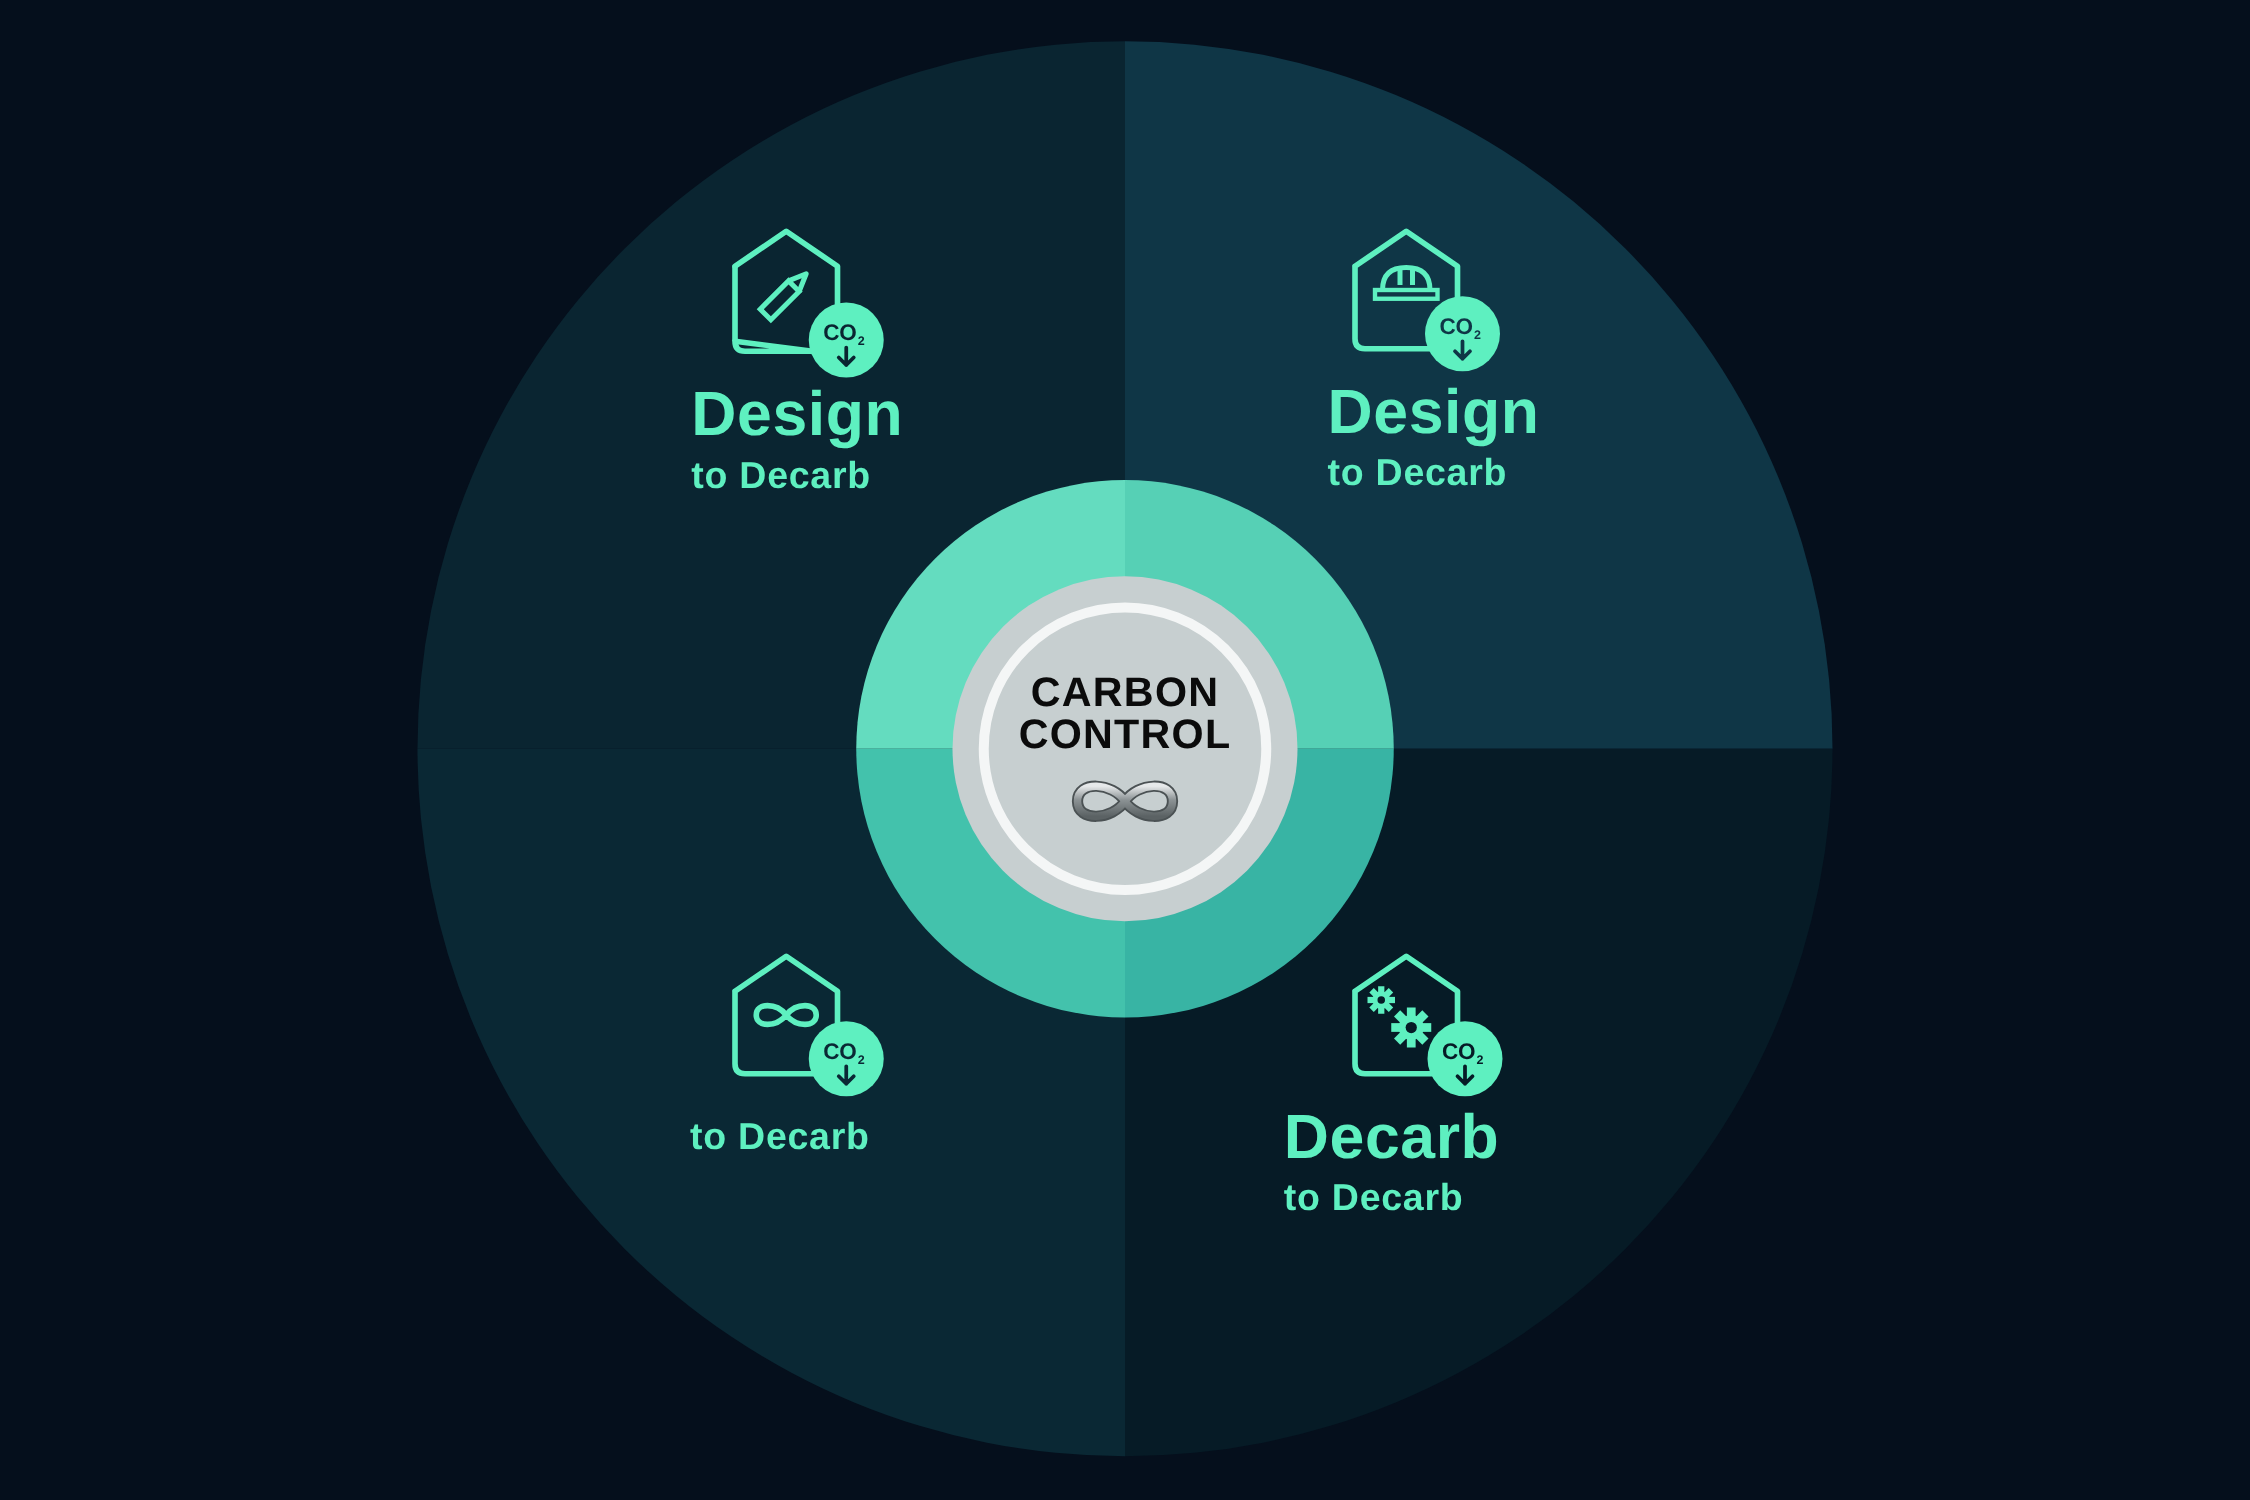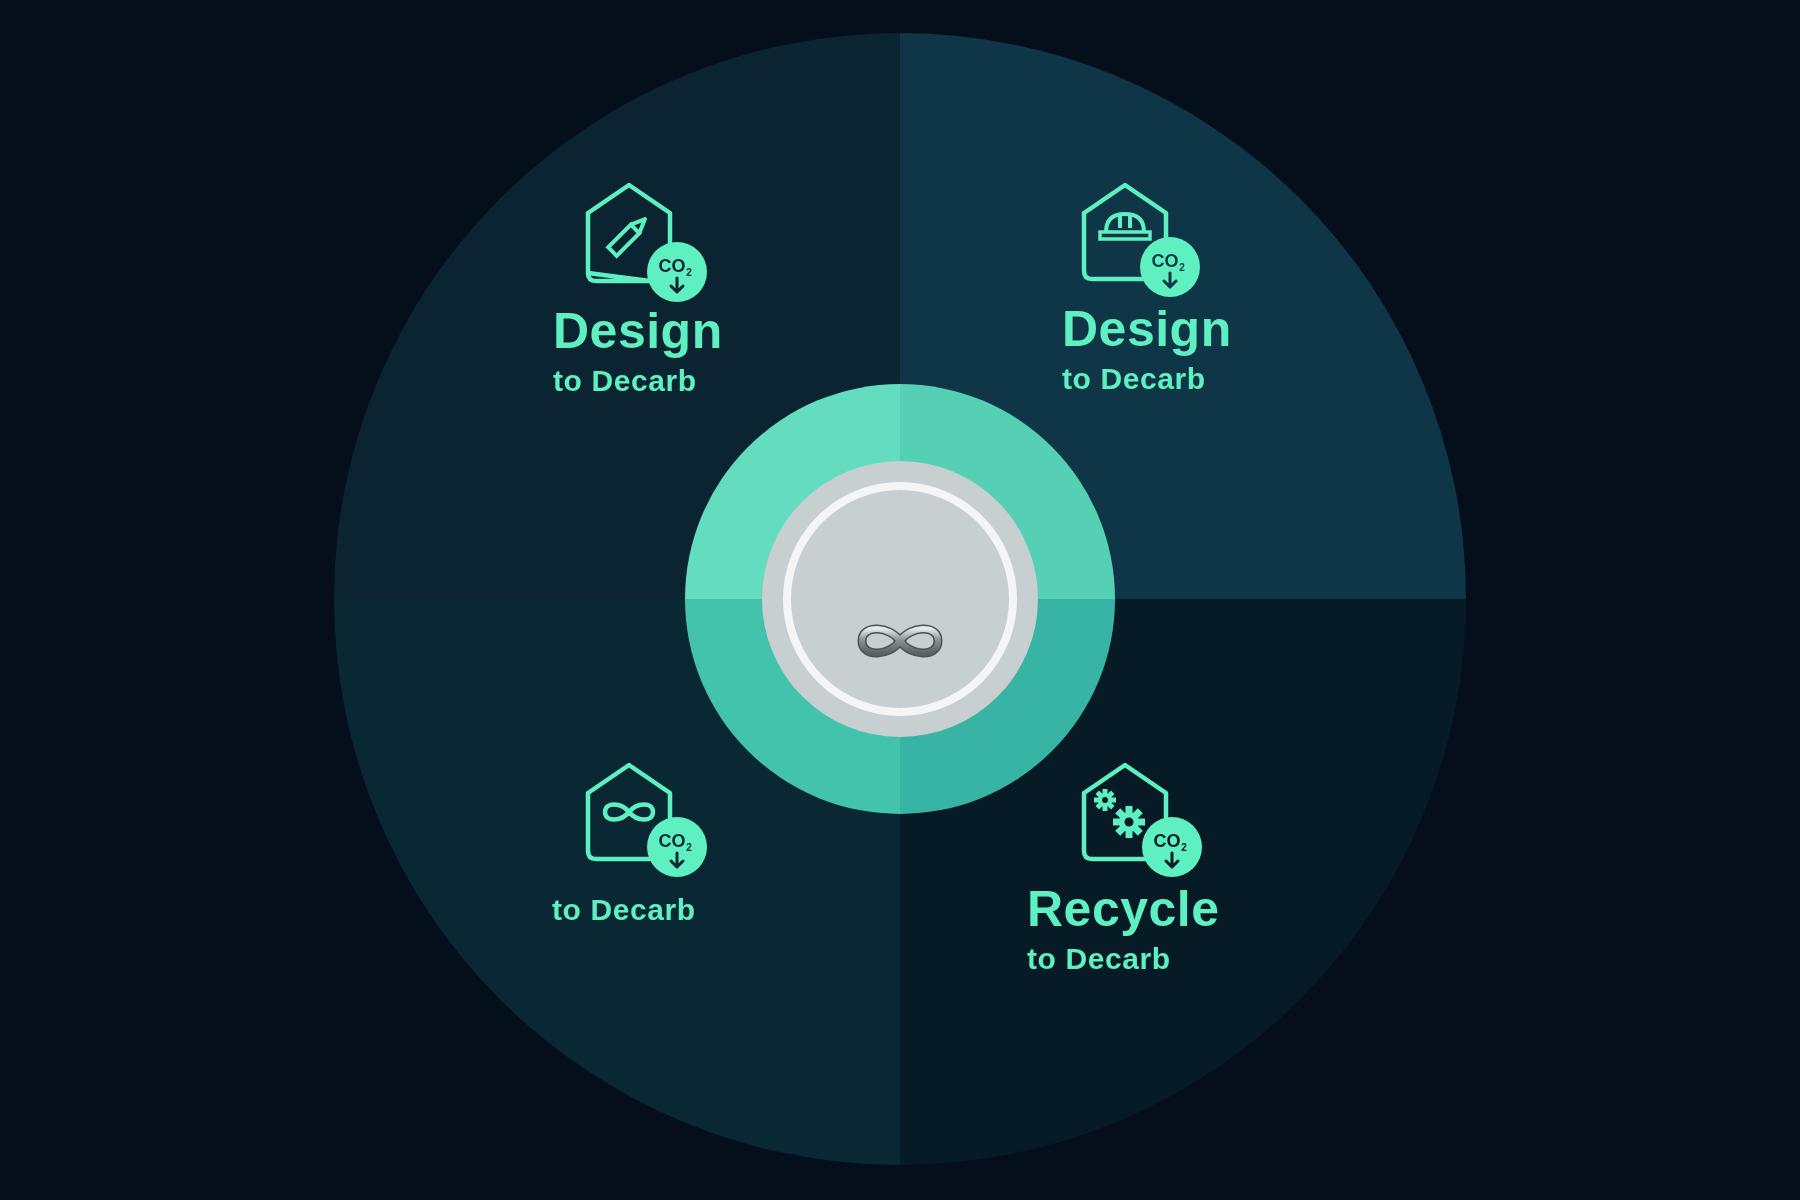--- a/index.html
+++ b/index.html
@@ -131,24 +131,28 @@
       <rect x="-3.5" y="-16" width="7" height="32" transform="rotate(45)"></rect>
       <rect x="-3.5" y="-16" width="7" height="32" transform="rotate(-45)"></rect>
       <circle r="4.5" fill="#061b26"></circle>
     </g>
     <circle cx="96" cy="89" r="30" fill="#5ef0c0"></circle>
     <text x="91" y="89" text-anchor="middle" font-family="Liberation Sans, sans-serif" font-weight="700" font-size="18" fill="#061b26">CO</text>
     <text x="108" y="93" text-anchor="middle" font-family="Liberation Sans, sans-serif" font-weight="700" font-size="10" fill="#061b26">2</text>
     <path d="M96 95 L96 109 M90 103 L96 109 L102 103" fill="none" stroke="#061b26" stroke-width="3" stroke-linecap="round" stroke-linejoin="round"></path>
   </svg>
   <div class="quad-label" style="left:1027px;top:884px">
-    <span class="quad-title">Recycle</span>
+    <span class="quad-title">Decarb</span>
     <span class="quad-sub">to Decarb</span>
   </div>
 
+  <div class="center-text">
+    <span>CARBON</span>
+    <span>CONTROL</span>
+  </div>
   <svg class="infinity" width="96" height="50" viewBox="0 0 96 50">
     <defs>
       <linearGradient id="metal" x1="0" y1="0" x2="0" y2="1">
         <stop offset="0" stop-color="#e6e9ea"></stop>
         <stop offset="0.45" stop-color="#8c9395"></stop>
         <stop offset="1" stop-color="#5b6264"></stop>
       </linearGradient>
     </defs>
     <path d="M48 25 C38 10 10 8 10 25 C10 42 38 40 48 25 C58 10 86 8 86 25 C86 42 58 40 48 25 Z" fill="none" stroke="#4b5254" stroke-width="9"></path>
     <path d="M48 25 C38 10 10 8 10 25 C10 42 38 40 48 25 C58 10 86 8 86 25 C86 42 58 40 48 25 Z" fill="none" stroke="url(#metal)" stroke-width="6"></path>

